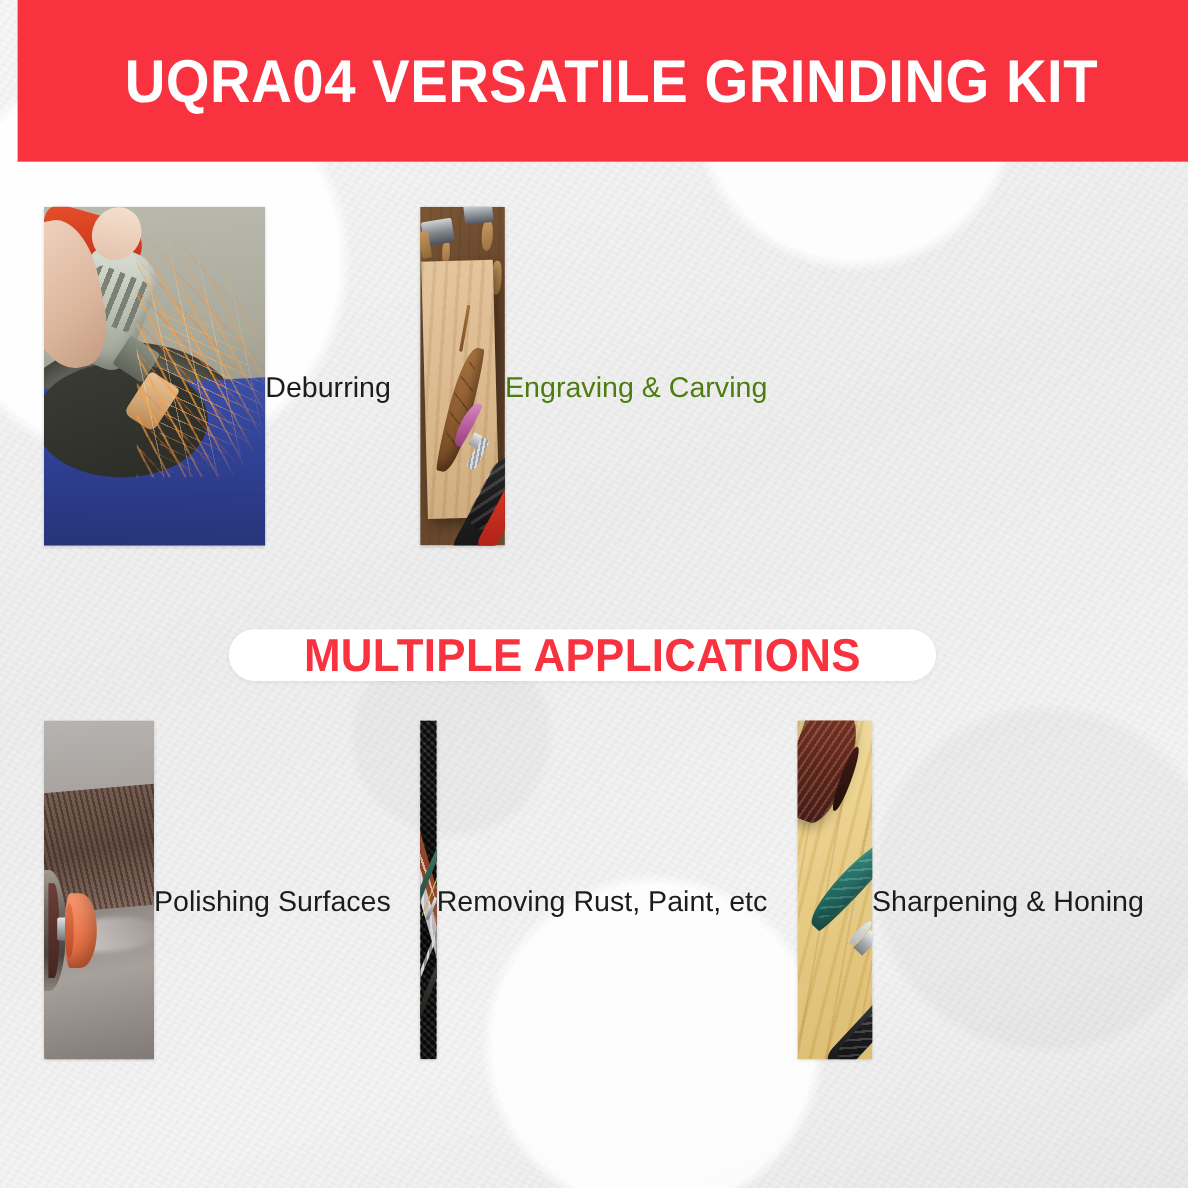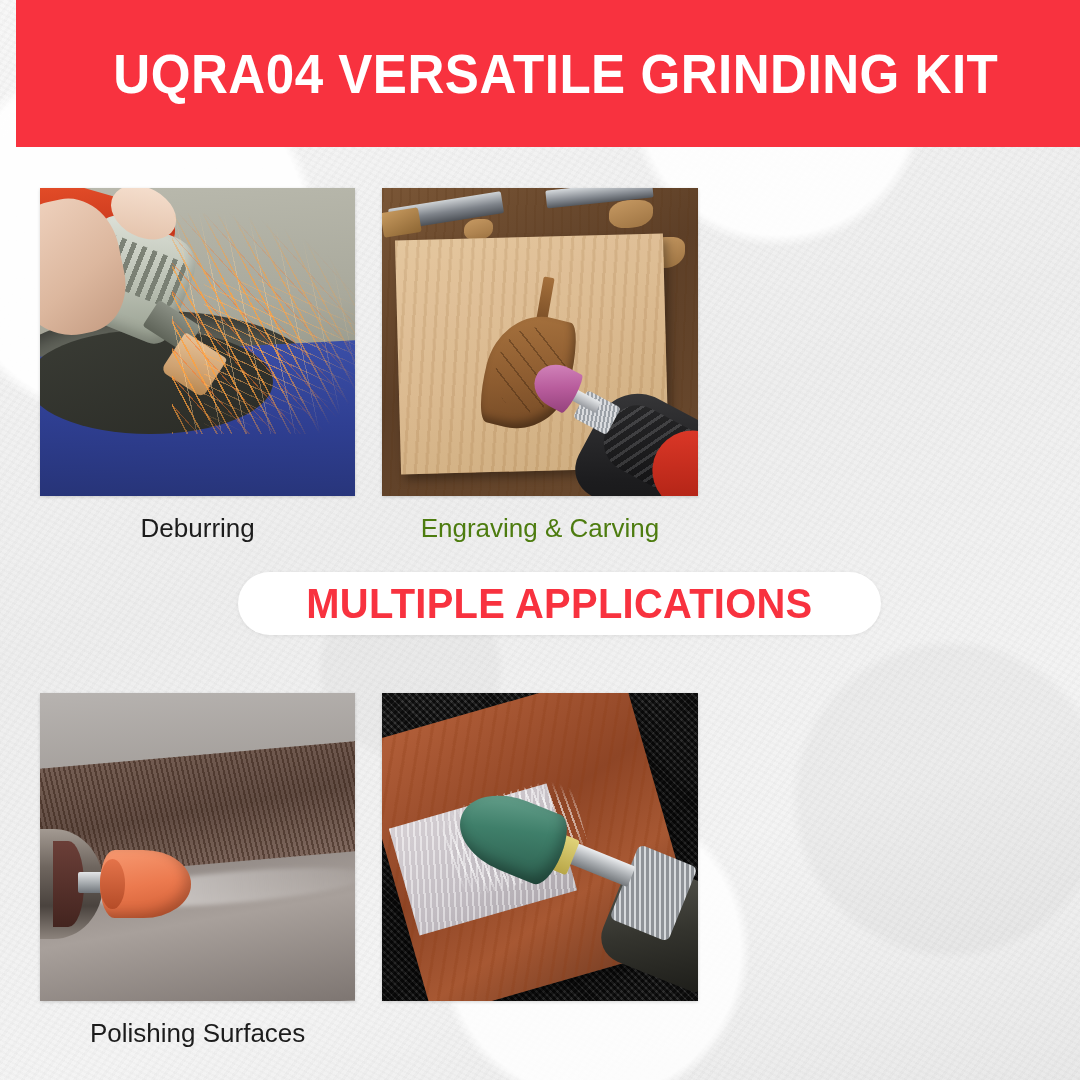--- a/index.html
+++ b/index.html
@@ -35,38 +35,38 @@
     font-weight:bold;
     letter-spacing:.5px;
     transform:scaleX(.93);
     white-space:nowrap;
     text-align:center;
   }
 
   
   .row{position:absolute;left:40px;width:1000px;display:flex;gap:27px;}
   .row-top{top:188px;}
-  .row-bottom{top:693px;}
-
-  .cell{width:315.3px;display:flex;flex-direction:column;align-items:center;}
+  .row-bottom{top:655px;}
+
+  .cell{width:315.3px;display:flex;flex-direction:row;align-items:center;}
   .photo{
     width:315.3px;height:308px;
     position:relative;overflow:hidden;
     box-shadow:0 1px 3px rgba(0,0,0,.16);
   }
   .photo .layer{position:absolute;inset:0;}
   .caption{
     margin-top:19px;
     font-size:26px;color:#1c1c1c;
     white-space:nowrap;line-height:1;
   }
 
   
   .pill{
-    position:absolute;left:238px;top:572px;width:643px;height:63px;
+    position:absolute;left:208px;top:572px;width:643px;height:47px;
     background:#ffffff;border-radius:32px;
     display:flex;align-items:center;justify-content:center;
     box-shadow:0 1px 4px rgba(0,0,0,.07);
   }
   .pill-text{
     color:#f8323f;font-size:42px;font-weight:bold;
     letter-spacing:.3px;transform:scaleX(.95);white-space:nowrap;
   }
 
   
@@ -377,17 +377,33 @@
         <div class="layer p5-bg"></div>
         <div class="p5-plate"></div>
         <div class="p5-clean"></div>
         <div class="p5-swirl"></div>
         <div class="p5-tool"></div>
         <div class="p5-chuck"></div>
         <div class="p5-shaft"></div>
         <div class="p5-bitband"></div>
         <div class="p5-bit"></div>
       </div>
+      <div class="caption" style="color: rgb(28, 28, 28);">Removing Rust, Paint, etc</div>
     </div>
 
+    <div class="cell">
+      <div class="photo">
+        <div class="layer p6-bg"></div>
+        <div class="p6-grain"></div>
+        <div class="p6-handle"></div>
+        <div class="p6-handleEnd"></div>
+        <div class="p6-tool"></div>
+        <div class="p6-toolGrip"></div>
+        <div class="p6-shaft"></div>
+        <div class="p6-ferrule"></div>
+        <div class="p6-bit"></div>
+        <div class="p6-bitRib"></div>
+      </div>
+      <div class="caption" style="color: rgb(28, 28, 28);">Sharpening &amp; Honing</div>
+    </div>
 
   </div>
 </div>
 
 </body></html>

